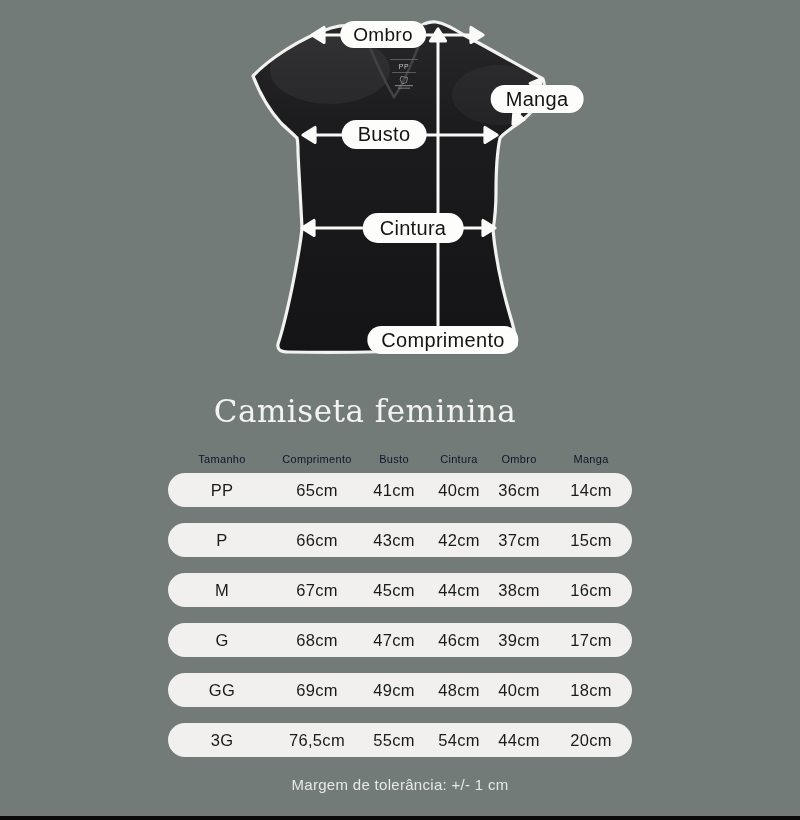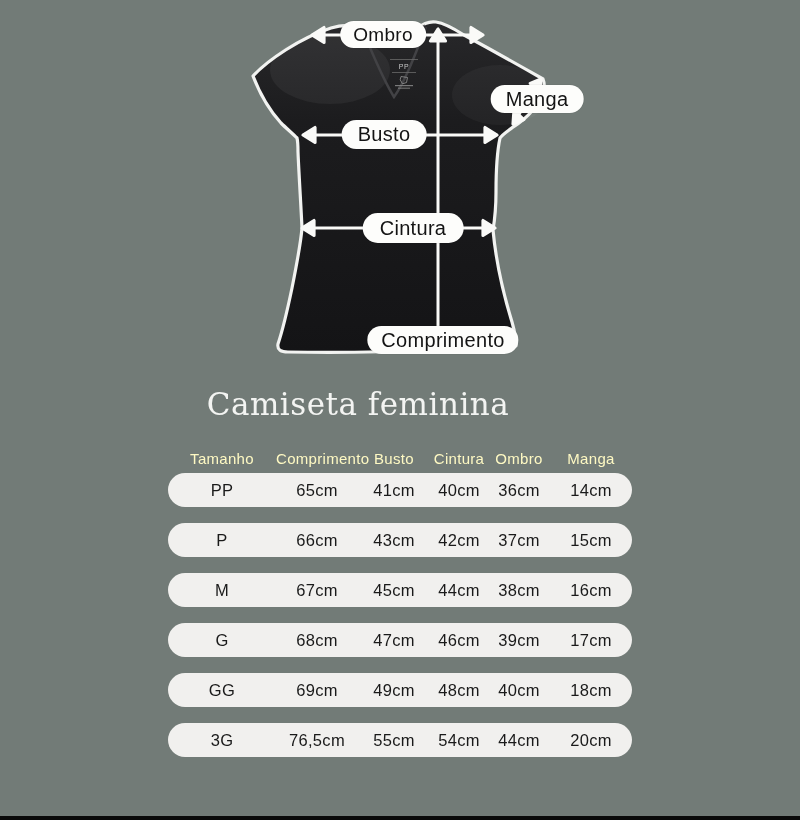--- a/index.html
+++ b/index.html
@@ -21,29 +21,29 @@
     box-shadow:0 0 0 1px rgba(0,0,0,0.03);
   }
   .pill-ombro{left:383px;top:21px;height:27px;padding:0 13px;font-size:19px;}
   .pill-manga{left:537px;top:85px;height:28px;padding:0 15px;}
   .pill-busto{left:384px;top:120px;height:29px;padding:0 16px;}
   .pill-cintura{left:413px;top:213px;height:30px;padding:0 17px;}
   .pill-comprimento{left:443px;top:326px;height:28px;padding:0 14px;}
 
   .page-title{
     position:absolute;left:0;top:378px;width:700px;
-    text-align:center;margin:8px;
+    text-align:center;margin:15px;
     font-family:"DejaVu Serif","Liberation Serif",serif;
     font-weight:400;font-size:31px;color:#f3f4f2;letter-spacing:.5px;
   }
 
   .size-table{position:absolute;left:168px;top:450px;width:464px;}
   .thead{
     display:grid;grid-template-columns:108px 82px 72px 58px 62px 82px;
-    color:#fef9c3;font-size:15px;letter-spacing:.3px;line-height:18px;
+    color:#0f172a;font-size:11px;letter-spacing:.3px;line-height:18px;
     margin-bottom:5px;
   }
   .thead span{text-align:center;white-space:nowrap;}
   .tbody{display:flex;flex-direction:column;gap:16px;}
   .trow{
     display:grid;grid-template-columns:108px 82px 72px 58px 62px 82px;
     align-items:center;height:34px;background:#f1f0ee;border-radius:17px;
     color:#1a1a1a;font-size:16.5px;letter-spacing:.3px;
   }
   .trow span{text-align:center;white-space:nowrap;}
@@ -204,16 +204,17 @@
         <span>76,5cm</span>
         <span>55cm</span>
         <span>54cm</span>
         <span>44cm</span>
         <span>20cm</span>
       </div>
     </div>
   </div>
 
   
+  <div class="footer-note">Margem de tolerância: +/- 1 cm</div>
 
   
   <div class="bottom-bar"></div>
 </div>
 
 </body></html>

